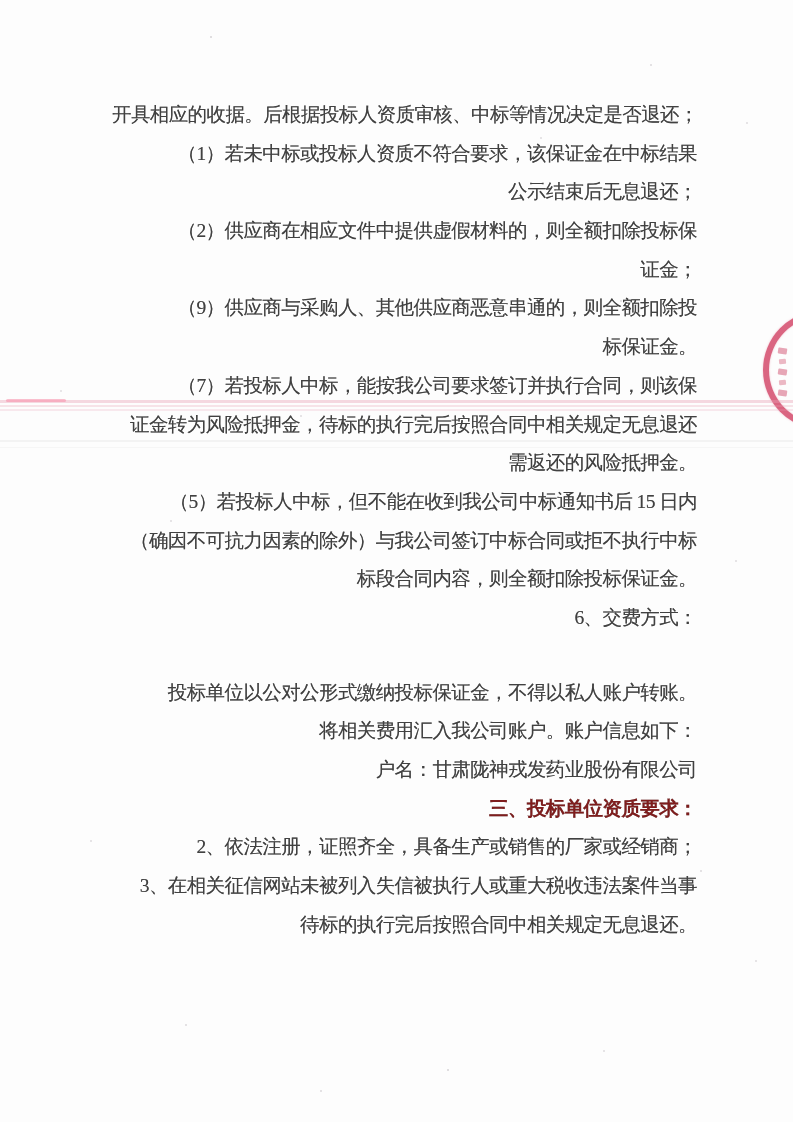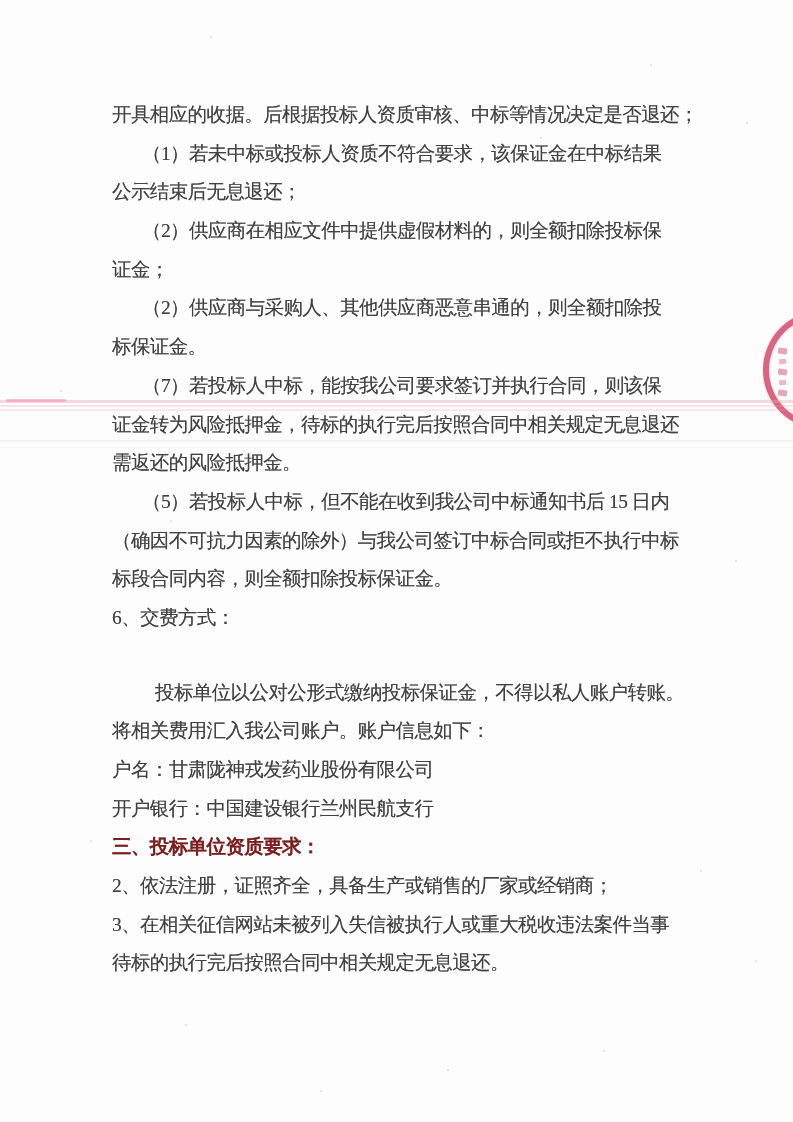--- a/index.html
+++ b/index.html
@@ -11,20 +11,21 @@
     background: #fdfdfd;
     overflow: hidden;
     font-family: "Liberation Serif", "DejaVu Serif", serif;
     color: #414141;
   }
   #text-block {
     position: absolute;
     left: 112px;
     top: 96px;
     width: 585px;
+    text-align: right;
   }
   .doc-line {
     height: 38.7px;
     line-height: 38.7px;
     font-size: 19.5px;
     letter-spacing: -0.6px;
     white-space: nowrap;
     text-shadow: 0 0 0.5px rgba(60,60,60,0.55);
   }
   .indent-1 { padding-left: 30px; font-family: Liberation Serif, serif; }
@@ -90,33 +91,32 @@
 <body>
 
 <div id="page">
 
   <div id="text-block">
     <div class="doc-line">开具相应的收据。后根据投标人资质审核、中标等情况决定是否退还；</div>
     <div class="doc-line indent-1">（1）若未中标或投标人资质不符合要求，该保证金在中标结果</div>
     <div class="doc-line">公示结束后无息退还；</div>
     <div class="doc-line indent-1">（2）供应商在相应文件中提供虚假材料的，则全额扣除投标保</div>
     <div class="doc-line">证金；</div>
-    <div class="doc-line indent-1">（2）供应商与采购人、其他供应商恶意串通的，则全额扣除投</div>
+    <div class="doc-line indent-1">（9）供应商与采购人、其他供应商恶意串通的，则全额扣除投</div>
     <div class="doc-line">标保证金。</div>
     <div class="doc-line indent-1">（7）若投标人中标，能按我公司要求签订并执行合同，则该保</div>
     <div class="doc-line">证金转为风险抵押金，待标的执行完后按照合同中相关规定无息退还</div>
     <div class="doc-line">需返还的风险抵押金。</div>
     <div class="doc-line indent-1">（5）若投标人中标，但不能在收到我公司中标通知书后 15 日内</div>
     <div class="doc-line">（确因不可抗力因素的除外）与我公司签订中标合同或拒不执行中标</div>
     <div class="doc-line">标段合同内容，则全额扣除投标保证金。</div>
     <div class="doc-line">6、交费方式：</div>
     <div class="doc-line indent-2">投标单位以公对公形式缴纳投标保证金，不得以私人账户转账。</div>
     <div class="doc-line">将相关费用汇入我公司账户。账户信息如下：</div>
     <div class="doc-line">户名：甘肃陇神戎发药业股份有限公司</div>
-    <div class="doc-line">开户银行：中国建设银行兰州民航支行</div>
     <div class="doc-line bold">三、投标单位资质要求：</div>
     <div class="doc-line">2、依法注册，证照齐全，具备生产或销售的厂家或经销商；</div>
     <div class="doc-line">3、在相关征信网站未被列入失信被执行人或重大税收违法案件当事</div>
     <div class="doc-line">待标的执行完后按照合同中相关规定无息退还。</div>
   </div>
 
   <div class="stamp-circle"></div>
   <div class="stamp-text-col">
     <div class="stamp-glyph"></div>
     <div class="stamp-glyph"></div>

